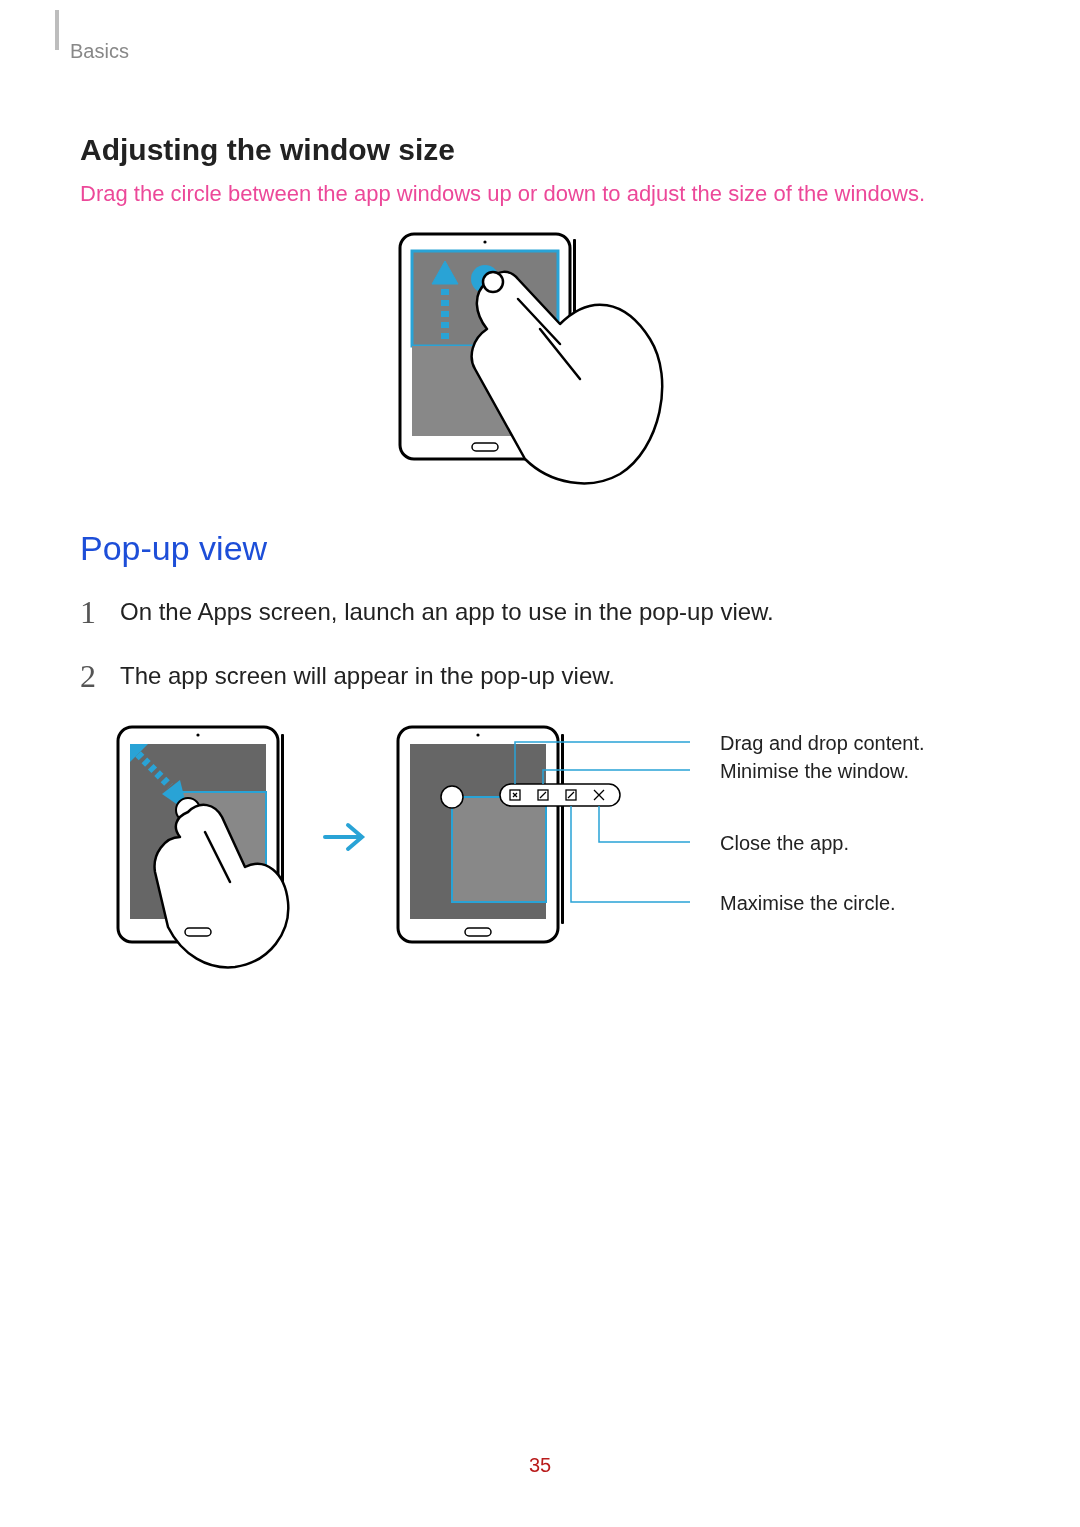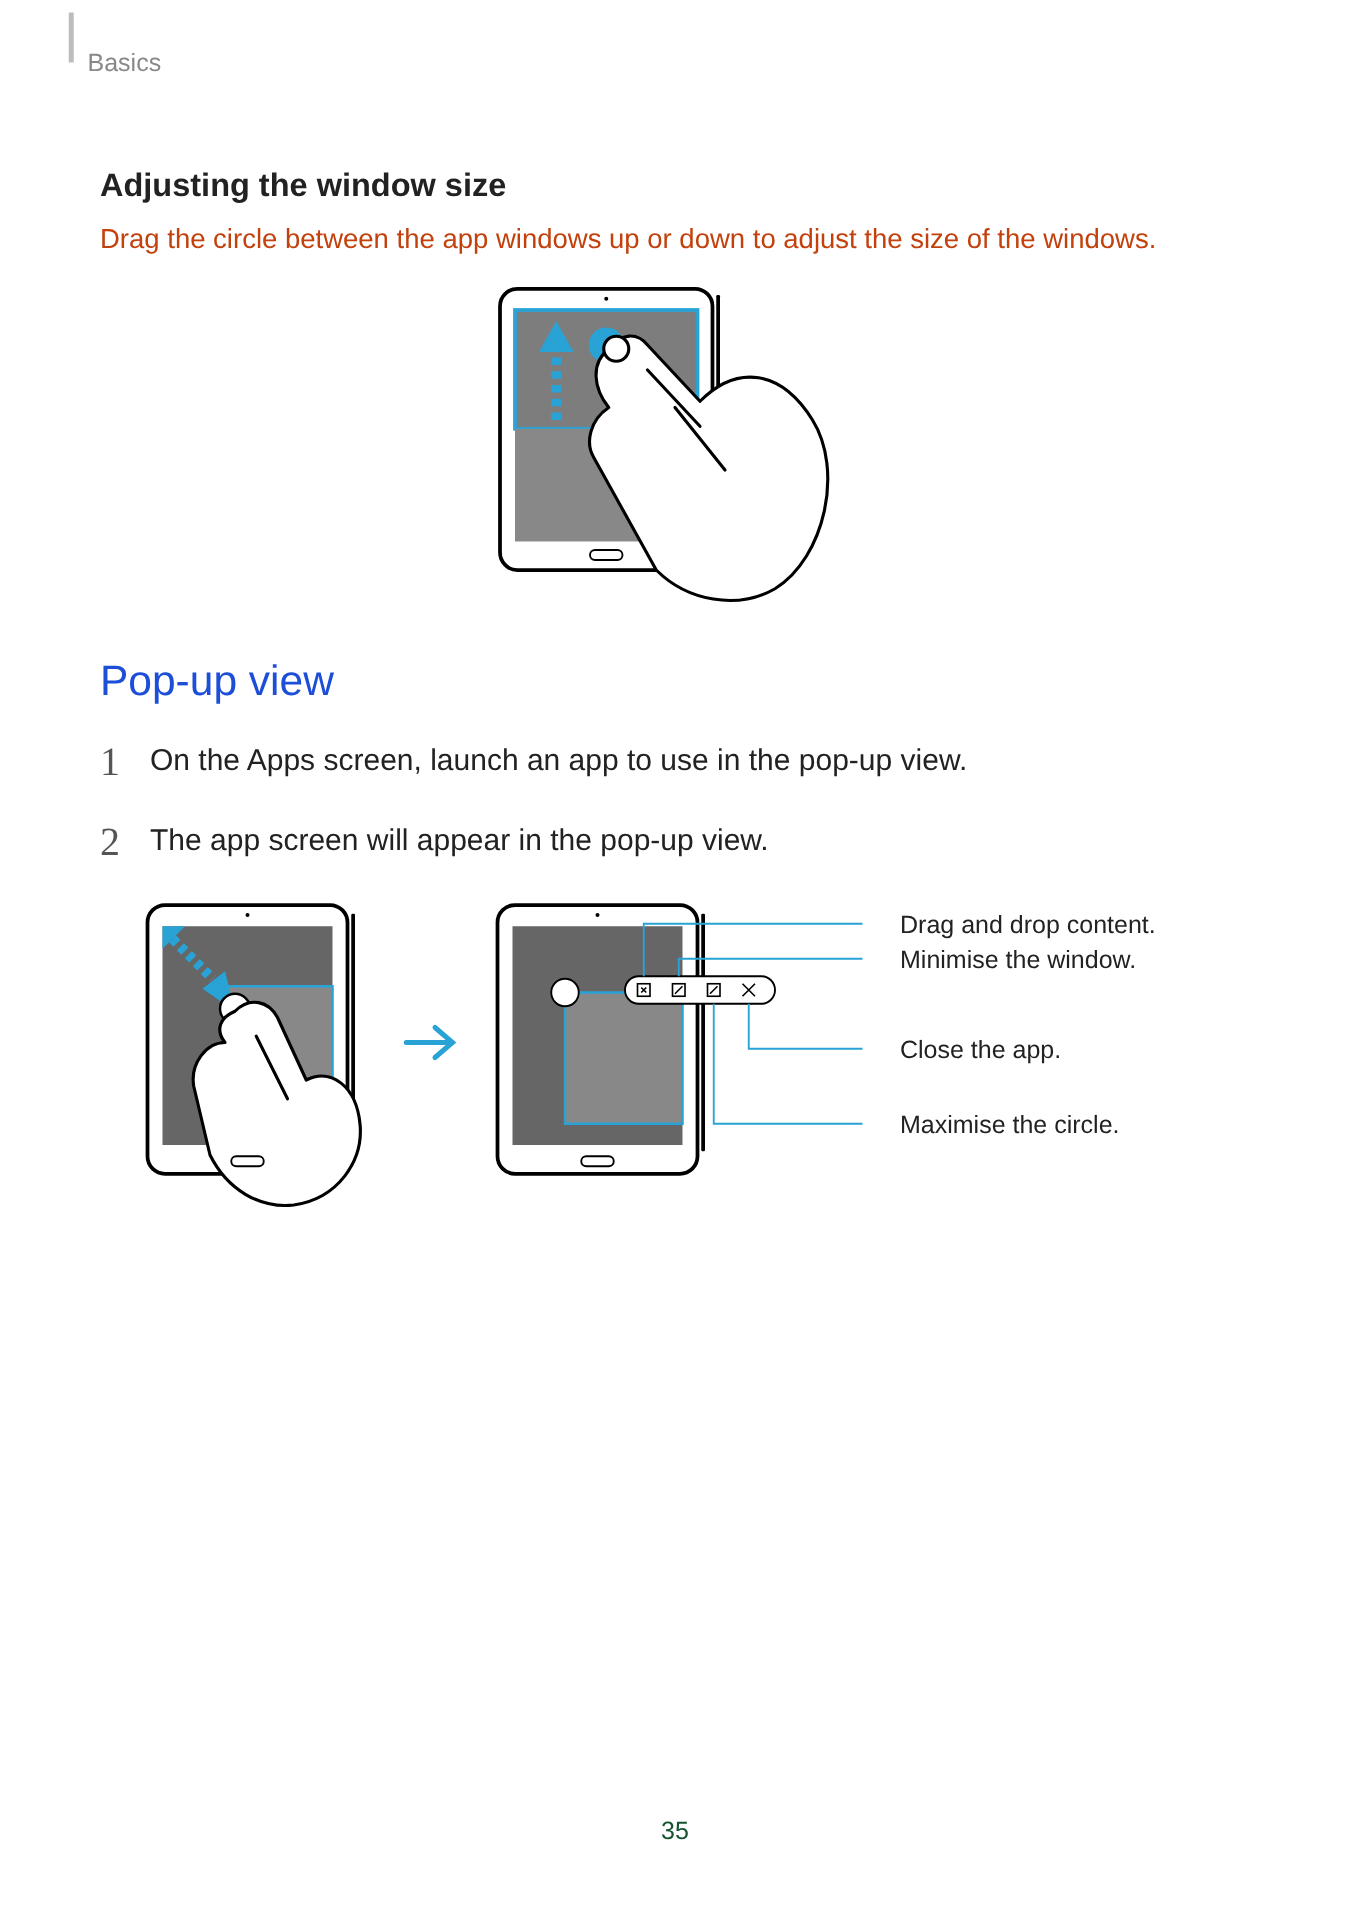--- a/index.html
+++ b/index.html
@@ -24,28 +24,28 @@
     height: 40px;
     background: #bdbdbd;
   }
   .breadcrumb {
     color: #888;
     font-size: 20px;
     margin-left: -10px;
     margin-bottom: 70px;
   }
   h3.section-sub {
-    font-size: 26px;
+    font-size: 30px;
     font-weight: 700;
     color: #222;
     margin: 0 0 12px 0;
   }
   p.body {
     font-size: 22px;
-    color: #c2410c;
+    color: #ec4899;
     margin: 0 0 20px 0;
     line-height: 1.35;
   }
   .figure-center {
     width: 100%;
     display: flex;
     justify-content: center;
     margin: 10px 0 40px 0;
   }
   h2.section {
@@ -90,21 +90,21 @@
     margin-left: 30px;
     margin-top: 10px;
   }
   .page-num {
     position: absolute;
     bottom: 50px;
     left: 0;
     width: 100%;
     text-align: center;
     font-size: 20px;
-    color: #14532d;
+    color: #b91c1c;
   }
   .callout-col {
     font-size: 20px;
     color: #222;
   }
   .callout-col div {
     white-space: nowrap;
   }
   svg { display: block; }
 </style>

